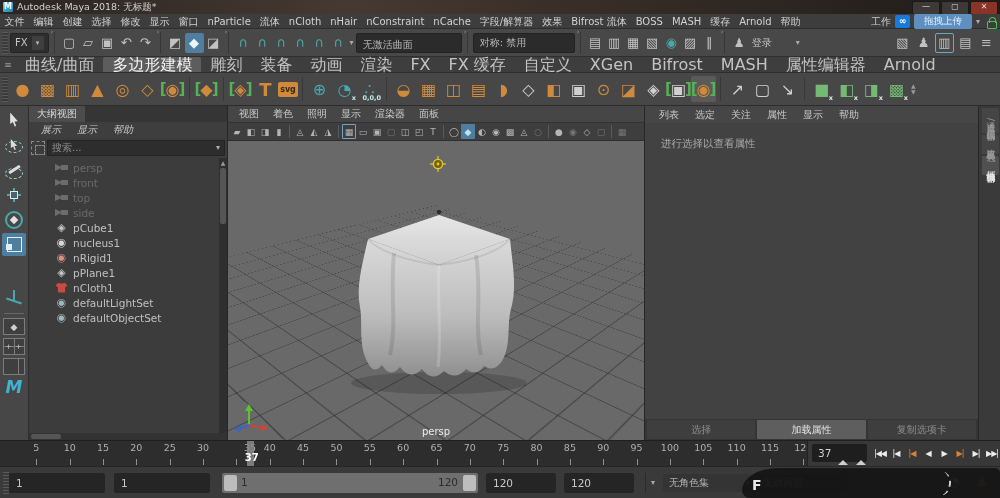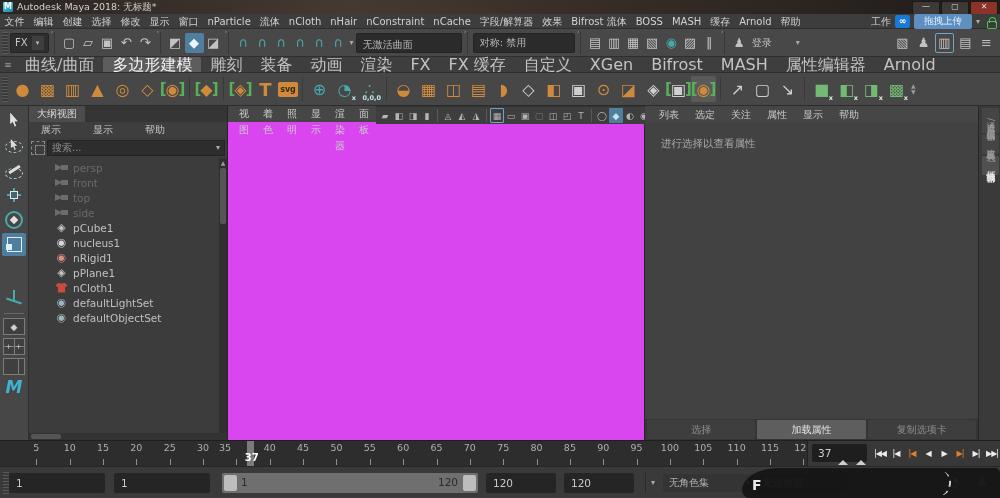--- a/index.html
+++ b/index.html
@@ -101,21 +101,21 @@
     display:flex;align-items:center;justify-content:center;font-size:9px;color:#cfcfcf;box-sizing:border-box;}
   .lay-4{background:linear-gradient(#7c7c7c,#7c7c7c) center/100% 1px no-repeat,
          linear-gradient(#7c7c7c,#7c7c7c) center/1px 100% no-repeat,#3f3f3f;font-size:7px;letter-spacing:4px;text-indent:3px;}
   .lay-2{background:linear-gradient(#7c7c7c,#7c7c7c) 72% 0/1px 100% no-repeat,#3f3f3f;}
   .lay-m{border:none;background:none;font-size:17px;font-weight:bold;font-style:italic;color:#3fb3d1;}
   
   .outliner{position:absolute;left:29px;top:0;width:199px;height:334px;background:#3c3c3c;
     border-right:1px solid #262626;box-sizing:border-box;display:flex;flex-direction:column;}
   .out-header{height:16px;background:#353535;display:flex;}
   .out-tab{background:#4c4c4c;color:#d8d8d8;font-size:10px;line-height:16px;padding:0 8px;}
-  .out-menus{height:16px;display:flex;gap:20px;padding-left:6px;background:#3e3e3e;}
+  .out-menus{height:16px;display:flex;gap:4px;padding-left:6px;background:#3e3e3e;font-style:italic;}
   .out-menu{font-size:10px;color:#c8c8c8;line-height:16px;padding:0 6px;}
   .out-search{height:18px;display:flex;align-items:center;padding:1px 2px;gap:2px;}
   .filter-ic{width:12px;height:12px;border:1px dashed #8a8a8a;position:relative;}
   .filter-ic::after{content:"";position:absolute;left:3px;top:3px;width:8px;height:8px;border:1px dashed #8a8a8a;background:#3c3c3c;}
   .search-box{flex:1;height:14px;background:#2d2d2d;border:1px solid #242424;color:#8f8f8f;
     font-size:10px;line-height:14px;padding:0 4px;display:flex;align-items:center;}
   .search-box .sc{margin-left:auto;color:#aaa;font-size:8px;}
   .out-list{flex:1;position:relative;padding-top:2px;overflow:hidden;}
   .orow{height:15px;display:flex;align-items:center;padding-left:26px;gap:5px;}
   .orow .olabel{font-size:10.5px;color:#c0c0c0;}
@@ -127,21 +127,21 @@
   .ic-mesh{color:#c4c4c4;} .ic-nucleus{color:#d8d8d8;} .ic-nrigid{color:#d9907f;} .ic-set{color:#9fb6bf;}
   .ic-shirt{width:12px;height:10px;background:#c84b40;
     clip-path:polygon(25% 0,38% 10%,62% 10%,75% 0,100% 30%,80% 48%,80% 100%,20% 100%,20% 48%,0 30%);}
   .out-vscroll{position:absolute;right:0;top:0;bottom:0;width:8px;background:#2f2f2f;}
   .out-vscroll .up{position:absolute;top:0;left:0;width:8px;height:9px;color:#9a9a9a;font-size:6px;text-align:center;line-height:9px;}
   .out-vscroll .thumb{position:absolute;top:10px;left:1px;width:6px;height:56px;background:#555;border-radius:2px;}
   .out-hscroll{height:7px;background:#333;position:relative;}
   .out-hscroll .thumb{position:absolute;left:2px;top:1px;width:30px;height:5px;background:#555;border-radius:2px;}
   
   .viewport{position:absolute;left:228px;top:0;width:417px;height:334px;background:#d946ef;box-sizing:border-box;
-    border-right:1px solid #262626;display:flex;flex-direction:row;}
+    border-right:1px solid #262626;display:flex;flex-direction:column;}
   .vp-menus{height:16px;background:#464646;display:flex;padding-left:4px;}
   .vp-menu{font-size:10px;color:#cbcbcb;line-height:16px;padding:0 7px;}
   .vp-toolbar{height:17px;background:#3e3e3e;display:flex;align-items:center;padding-left:2px;border-top:1px solid #333;}
   .vpi{width:14px;height:15px;display:flex;align-items:center;justify-content:center;font-size:9px;color:#b5b5b5;
     border-radius:1px;flex:none;box-sizing:border-box;}
   .vpi.tl{color:#bfe4ef;} .vpi.dim{color:#777;}
   .vpi.active{background:#4f7e9e;}
   .vpi.abord{border:1px solid #6fa5c7;}
   .vpsep{width:1px;height:13px;background:#5a5a5a;margin:0 3px;flex:none;}
   .canvas{flex:1;position:relative;background:#696969;overflow:hidden;border-top:1px solid #2e2e2e;}
@@ -683,21 +683,21 @@
         <span class="rnum" style="left: 59.6942px;">10</span>
         <span class="rtick" style="left: 69.6942px;"></span>
         <span class="rnum" style="left: 93.0413px;">15</span>
         <span class="rtick" style="left: 103.041px;"></span>
         <span class="rnum" style="left: 126.388px;">20</span>
         <span class="rtick" style="left: 136.388px;"></span>
         <span class="rnum" style="left: 159.736px;">25</span>
         <span class="rtick" style="left: 169.736px;"></span>
         <span class="rnum" style="left: 193.083px;">30</span>
         <span class="rtick" style="left: 203.083px;"></span>
-        <span class="rnum" style="left: 215px;">35</span>
+        <span class="rnum" style="left: 240px;">35</span>
         <span class="rtick" style="left: 236.43px;"></span>
         <span class="rnum" style="left: 259.777px;">40</span>
         <span class="rtick" style="left: 269.777px;"></span>
         <span class="rnum" style="left: 293.124px;">45</span>
         <span class="rtick" style="left: 303.124px;"></span>
         <span class="rnum" style="left: 326.471px;">50</span>
         <span class="rtick" style="left: 336.471px;"></span>
         <span class="rnum" style="left: 359.818px;">55</span>
         <span class="rtick" style="left: 369.818px;"></span>
         <span class="rnum" style="left: 393.165px;">60</span>

